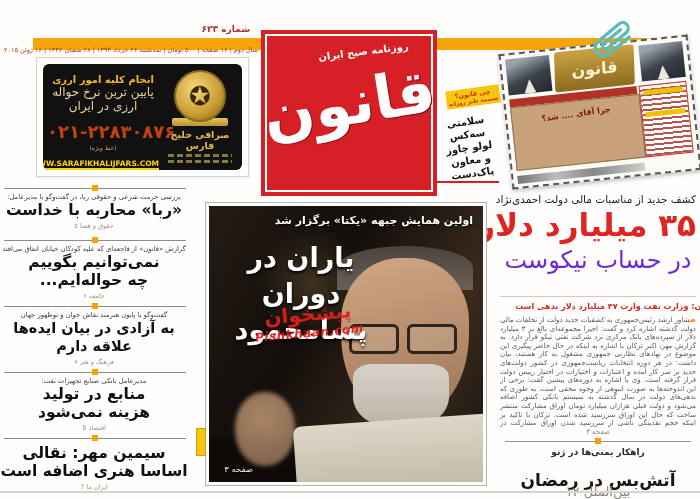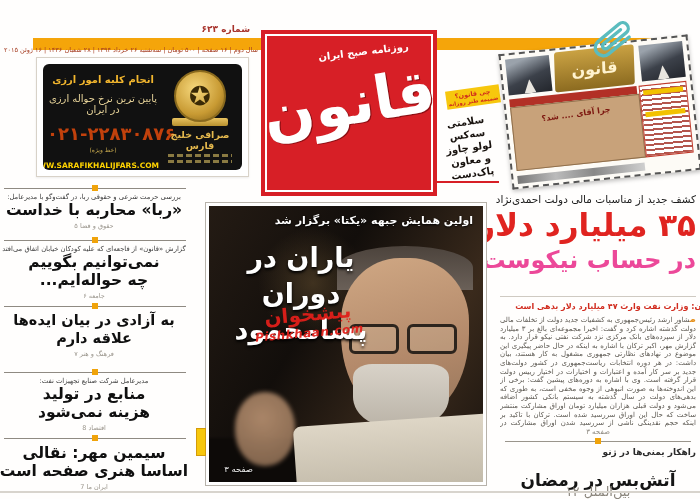--- a/index.html
+++ b/index.html
@@ -12,21 +12,21 @@
   
   .issue-label{top:24px;left:204px;width:46px;font-size:9px;font-weight:bold;color:#a8332c;text-align:left;}
   .date-strip{top:38px;left:33px;width:630px;height:12px;background:#f5a50a;}
   .date-text{position:absolute;right:405px;top:2px;font-size:6.5px;color:#a43a1f;white-space:nowrap;margin-top:6px;}
 
   
   .ad-card{top:57px;left:36px;width:211px;height:118px;background:#fff;border:1px solid #d8d2c8;box-shadow:0 1px 2px rgba(0,0,0,.08);}
   .ad-black{position:absolute;inset:6px;background:#111;border-radius:6px;overflow:hidden;}
   .ad-left{position:absolute;left:4px;top:4px;width:112px;height:98px;text-align:center;color:#e8c35c;}
   .ad-line1{font-size:10px;font-weight:bold;color:#f2b62e;margin-top:6px;}
-  .ad-line2{font-size:10px;color:#e8d49a;margin-top:8px;}
+  .ad-line2{font-size:12px;color:#e8d49a;}
   .ad-phone{font-size:18px;font-weight:bold;color:#c2410c;margin-top:8px;direction:ltr;}
   .ad-note{font-size:6px;color:#c7a94e;margin-top:2px;}
   .ad-url{font-size:7.5px;font-weight:bold;color:#ffd400;border-bottom:2px solid #ffd400;display:inline-block;margin-top:7px;direction:ltr;}
   .ad-right{position:absolute;right:2px;top:2px;width:80px;height:102px;text-align:center;}
   .emblem{width:48px;height:48px;margin:4px auto 0;border-radius:50%;background:radial-gradient(circle at 40% 35%,#f6d87c,#c89a33 60%,#7a5a14);border:2px solid #8a6a1e;position:relative;}
   .emblem .star{position:absolute;inset:0;display:flex;align-items:center;justify-content:center;font-size:26px;color:#3a2a06;}
   .ribbon{width:56px;height:8px;margin:-4px auto 0;background:linear-gradient(#e9c360,#b8912f);border-radius:2px;}
   .ad-brand{font-size:9.5px;font-weight:bold;color:#e5b94e;margin-top:3px;}
   .ad-tiny{height:3px;width:64px;margin:3px auto 0;background:repeating-linear-gradient(90deg,#8a7a42 0 6px,transparent 6px 9px);}
 
@@ -55,28 +55,28 @@
   .mini-col{position:absolute;top:44px;right:4px;width:46px;height:70px;border:1px solid #c0392b;background:
       repeating-linear-gradient(#fff 0 3px,#b4564d 3px 5px);}
   .mini-col .hl{position:absolute;left:3px;right:3px;height:5px;background:#f2c200;}
   .mini-col .hl.a{top:4px;} .mini-col .hl.b{top:26px;}
   .mini-foot{position:absolute;bottom:3px;left:4px;width:128px;height:8px;background:linear-gradient(90deg,#777,#bbb 30%,#888 60%,#cfcfcf);}
   .clip{top:18px;left:592px;width:46px;height:52px;transform:rotate(14deg);}
 
   
   .story-kicker{top:193px;left:500px;width:196px;text-align:center;font-size:10.5px;color:#1c1c1c;}
   .story-red{top:207px;left:500px;width:196px;text-align:center;font-size:31px;font-weight:bold;color:#e02420;}
-  .story-black{top:246px;left:500px;width:196px;text-align:center;font-size:24px;font-weight:bold;color:#ec4899;}
+  .story-black{top:246px;left:500px;width:196px;text-align:center;font-size:24px;font-weight:normal;color:#6d28d9;}
   .story-rule{top:296px;left:500px;width:196px;height:1px;background:#cfcac2;}
   .story-sub{top:302px;left:500px;width:232px;text-align:center;font-size:8px;font-weight:bold;color:#d12c1f;}
   .story-body{top:315px;left:500px;width:196px;height:112px;font-size:7px;line-height:8.6px;color:#5a564f;text-align:justify;overflow:hidden;}
   .story-body:first-letter{color:#e58f1a;font-size:10px;font-weight:bold;}
   .story-pageref{top:428px;left:500px;width:196px;text-align:center;font-size:7px;color:#8a857c;}
   .sec-div{top:441px;left:505px;width:186px;height:1px;background:#9a958c;}
-  .sec-kicker{top:447px;left:500px;width:196px;font-size:9px;font-weight:bold;color:#2a2a2a;}
+  .sec-kicker{top:447px;left:500px;width:196px;text-align:center;font-size:9px;font-weight:bold;color:#2a2a2a;}
   .sec-head{top:470px;left:500px;width:196px;text-align:center;font-size:17px;font-weight:bold;color:#151515;}
   .sec-foot{top:484px;left:500px;width:196px;text-align:center;font-size:13px;color:#8a857c;}
   .sq{position:absolute;width:6px;height:6px;background:#f0a30a;}
 
   
   .photo-frame{top:202px;left:205px;width:282px;height:284px;background:#fff;border:1px solid #b7b2aa;padding:3px;box-sizing:border-box;}
   .photo{position:relative;width:100%;height:100%;overflow:hidden;background:linear-gradient(120deg,#241b14,#120e0b 38%,#3a2a1c 72%,#1a140f);}
   .ph-glow{position:absolute;left:18%;top:8%;width:40%;height:40%;background:radial-gradient(closest-side,#6b5433,transparent);opacity:.5;}
   .face{position:absolute;right:14px;top:52px;width:128px;height:158px;border-radius:46% 46% 42% 42%/40% 40% 52% 52%;background:linear-gradient(165deg,#d0a884,#b3896a 60%,#96765b);}
   .hair{position:absolute;right:10px;top:40px;width:136px;height:44px;border-radius:50% 50% 0 0;background:linear-gradient(#4c433c,#6a6058);}
@@ -231,40 +231,41 @@
       <div class="lc-kicker">گزارش «قانون» از فاجعه‌ای که علیه کودکان خیابان اتفاق می‌افتد</div>
       <div class="lc-head">نمی‌توانیم بگوییم</div>
       <div class="lc-head">چه حواله‌ایم...</div>
       <div class="lc-foot">جامعه ۶</div>
     </div>
 
     <div class="lc-div" style="top:121px;">
         <span class="sq"></span>
       </div>
     <div class="lc-item" style="top:126px;">
+      <div class="lc-kicker">گفت‌وگو با پایون هنرمند نقاش جوان و نوظهور جهان</div>
       <div class="lc-head sm">به آزادی در بیان ایده‌ها</div>
       <div class="lc-head sm">علاقه دارم</div>
       <div class="lc-foot">فرهنگ و هنر ۷</div>
     </div>
 
     <div class="lc-div" style="top:187px;">
         <span class="sq"></span>
       </div>
     <div class="lc-item" style="top:192px;">
-      <div class="lc-kicker">مدیرعامل شرکت صنایع تجهیزات نفت:</div>
+      <div class="lc-kicker">مدیرعامل بانکی صنایع تجهیزات نفت:</div>
       <div class="lc-head">منابع در تولید</div>
       <div class="lc-head">هزینه نمی‌شود</div>
       <div class="lc-foot">اقتصاد 8</div>
     </div>
 
     <div class="lc-div" style="top:253px;">
         <span class="sq"></span>
       </div>
     <div class="lc-item" style="top:259px;">
       <div class="lc-head">سیمین مهر: نقالی</div>
-      <div class="lc-head">اساسا هنری صفحه است</div>
+      <div class="lc-head">اساسا هنری اضافه است</div>
       <div class="lc-foot">ایران ما 7</div>
     </div>
 
   </div>
 
   <div class="abs bottom-rule"></div>
 </div>
 
 </body></html>

